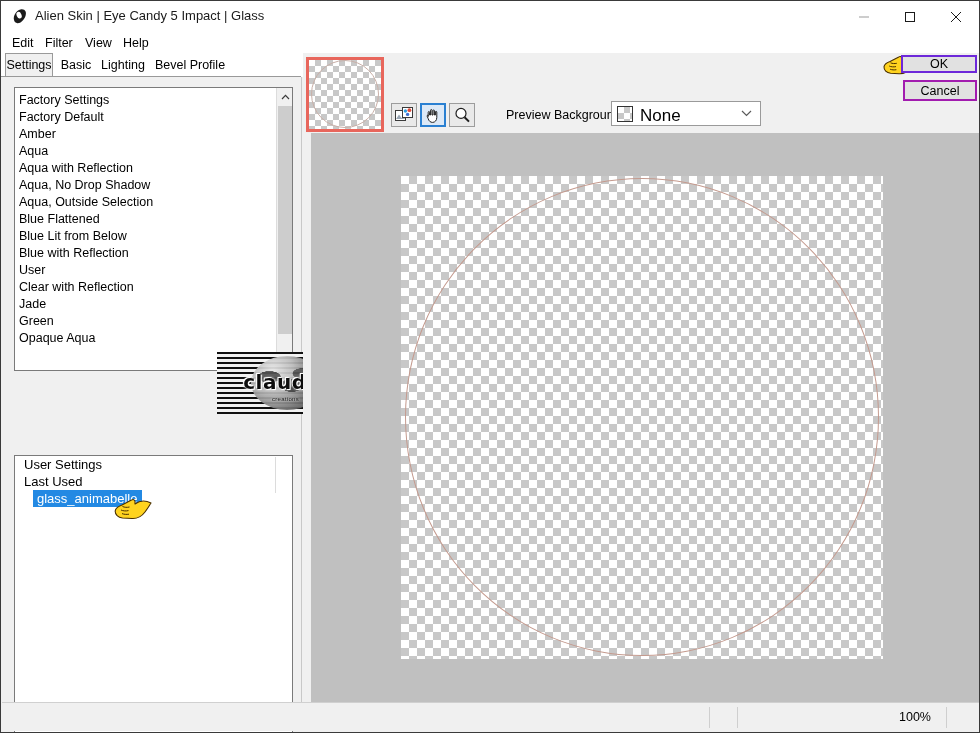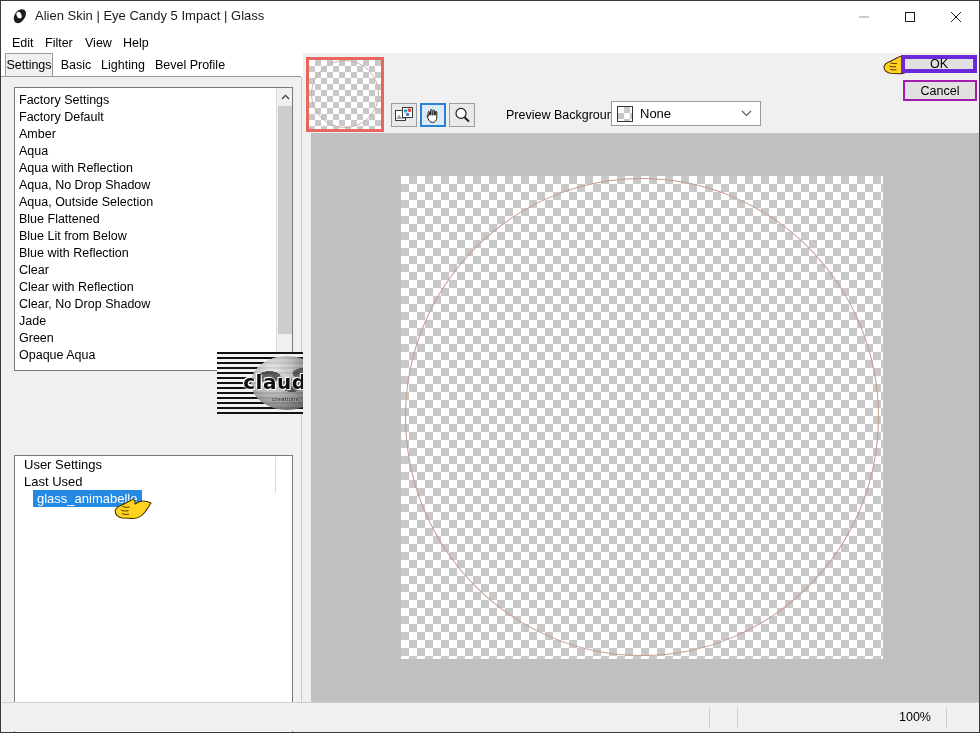--- a/index.html
+++ b/index.html
@@ -215,30 +215,30 @@
   }
   #pbg-swatch{
     position:absolute;left:5px;top:4px;width:16px;height:16px;
     border:1px solid #333;box-sizing:border-box;
     background-image:
       linear-gradient(45deg,#c8c8c8 25%,transparent 25%,transparent 75%,#c8c8c8 75%),
       linear-gradient(45deg,#c8c8c8 25%,transparent 25%,transparent 75%,#c8c8c8 75%);
     background-size:12px 12px;background-position:0 0,6px 6px;background-color:#fff;
   }
   #pbg-value{
-    position:absolute;left:28px;top:4px;font-size:13px;color:#000;
+    position:absolute;left:28px;top:4px;font-size:17px;color:#000;
   }
   #pbg-chevron{
     position:absolute;right:8px;top:5px;color:#555;font-size:11px;
   }
 
   
   #ok-btn{
     position:absolute;left:900px;top:54px;width:76px;height:18px;
-    background:#e1e1e1;border:4px solid #6d28d9;box-sizing:border-box;
+    background:#e1e1e1;border:2px solid #6d28d9;box-sizing:border-box;
     display:flex;align-items:center;justify-content:center;font-size:12.5px;
   }
   #cancel-btn{
     position:absolute;left:902px;top:79px;width:74px;height:21px;
     background:#e1e1e1;border:2px solid #a21caf;box-sizing:border-box;
     display:flex;align-items:center;justify-content:center;font-size:12.5px;
   }
   #hand-ok{position:absolute;left:880px;top:54px;width:36px;height:22px;}
 
   
@@ -318,23 +318,22 @@
         <div class="fitem">Factory Settings</div>
         <div class="fitem">Factory Default</div>
         <div class="fitem">Amber</div>
         <div class="fitem">Aqua</div>
         <div class="fitem">Aqua with Reflection</div>
         <div class="fitem">Aqua, No Drop Shadow</div>
         <div class="fitem">Aqua, Outside Selection</div>
         <div class="fitem">Blue Flattened</div>
         <div class="fitem">Blue Lit from Below</div>
         <div class="fitem">Blue with Reflection</div>
-        <div class="fitem">Clear</div>
+        <div class="fitem">User</div>
         <div class="fitem">Clear with Reflection</div>
-        <div class="fitem">Clear, No Drop Shadow</div>
         <div class="fitem">Jade</div>
         <div class="fitem">Green</div>
         <div class="fitem">Opaque Aqua</div>
       </div>
 
       <div id="fscroll">
         <div class="sb-arrow" id="sb-up">
           <svg width="9" height="6" viewBox="0 0 9 6">
               <polyline points="1,5 4.5,1.4 8,5" fill="none" stroke="#3c3c3c" stroke-width="1.2"></polyline>
             </svg>

